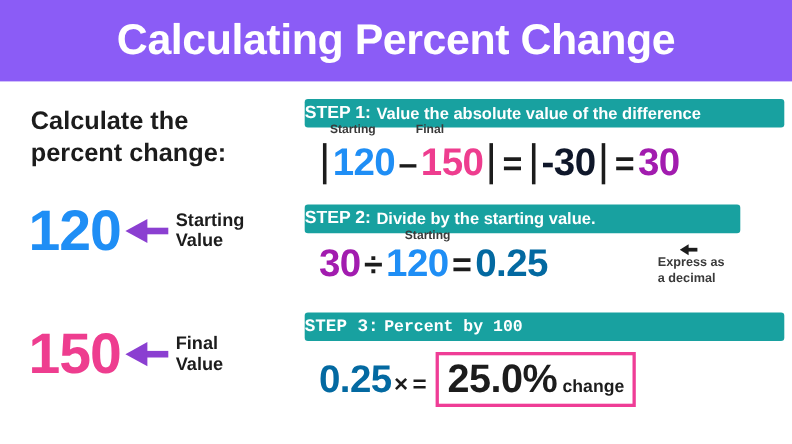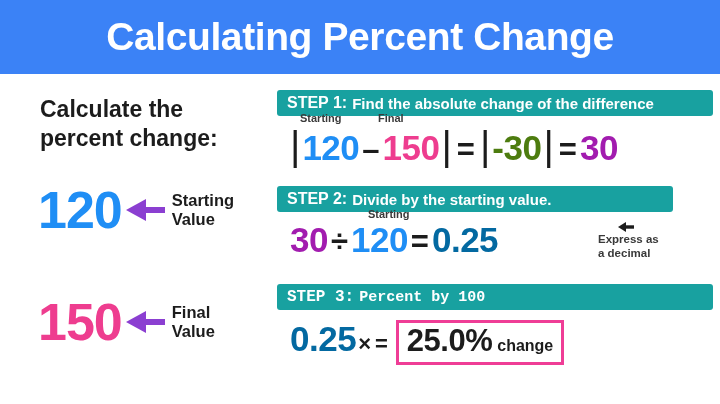--- a/index.html
+++ b/index.html
@@ -14,37 +14,37 @@
     overflow: hidden;
     position: relative;
   }
 
   
   #title-bar {
     position: absolute;
     left: 0; top: 0;
     width: 720px;
     height: 74px;
-    background: #3b82f6;
+    background: #8b5cf6;
     display: flex;
     align-items: center;
     justify-content: center;
   }
   #title-text {
     color: #ffffff;
     font-size: 39px;
     font-weight: bold;
     letter-spacing: -0.4px;
     white-space: nowrap;
   }
 
   
   #left-panel {
     position: absolute;
-    left: 12px; top: 74px;
+    left: 0; top: 74px;
     width: 268px;
     height: 330px;
   }
   #prompt-text {
     position: absolute;
     left: 28px;
     top: 21px;
     font-size: 23px;
     font-weight: bold;
     color: #1c1c1c;
@@ -95,21 +95,20 @@
   }
 
   .step-bar {
     position: absolute;
     left: 9px;
     height: 26px;
     background: #18a1a0;
     border-radius: 3px;
     display: flex;
     align-items: center;
-    padding-left: 10px;
     box-sizing: border-box;
     color: #ffffff;
     white-space: nowrap;
   }
   .step-bar .step-label {
     font-size: 16px;
     font-weight: bold;
     margin-right: 5px;
   }
   .step-bar .step-desc {
@@ -144,21 +143,21 @@
     font-size: 40px;
     font-weight: normal;
     color: #1c1c1c;
     line-height: 1;
     padding: 0 2px;
   }
   .c-blue   { color: #1f8ef5; }
   .c-pink   { color: #ee3d8f; }
   .c-green  { color: #a21caf; }
   .c-orange { color: #0369a1; }
-  .c-dark   { color: #4d7c0f; }
+  .c-dark   { color: #0f172a; }
 
   
   .mini-caption {
     position: absolute;
     font-size: 11px;
     font-weight: bold;
     color: #3a3a3a;
   }
 
   
@@ -202,21 +201,21 @@
   }
   #answer-box {
     border: 3px solid #ef3d96;
     padding: 2px 8px 4px 8px;
     margin-left: 6px;
     display: flex;
     align-items: baseline;
     background: #ffffff;
   }
   #answer-value {
-    font-size: 31px;
+    font-size: 36px;
     font-weight: bold;
     color: #1c1c1c;
     line-height: 1.05;
     letter-spacing: -0.5px;
   }
   #answer-suffix {
     font-size: 16px;
     font-weight: bold;
     color: #1c1c1c;
     margin-left: 5px;
@@ -251,21 +250,21 @@
     </svg>
     <span class="value-label">Final
 Value</span>
   </div>
 </div>
 
 <div id="right-panel">
 
   <div class="step-bar" id="step1-bar">
     <span class="step-label">STEP 1:</span>
-    <span class="step-desc">Find the absolute change of the difference</span>
+    <span class="step-desc">Value the absolute value of the difference</span>
   </div>
 
   <div class="mini-caption" id="cap-starting-1">Starting</div>
   <div class="mini-caption" id="cap-final-1">Final</div>
 
   <div class="eq-row" id="step1-eq">
     <span class="bar-pipe">|</span>
     <span class="num c-blue">120</span>
     <span class="op">–</span>
     <span class="num c-pink">150</span>

